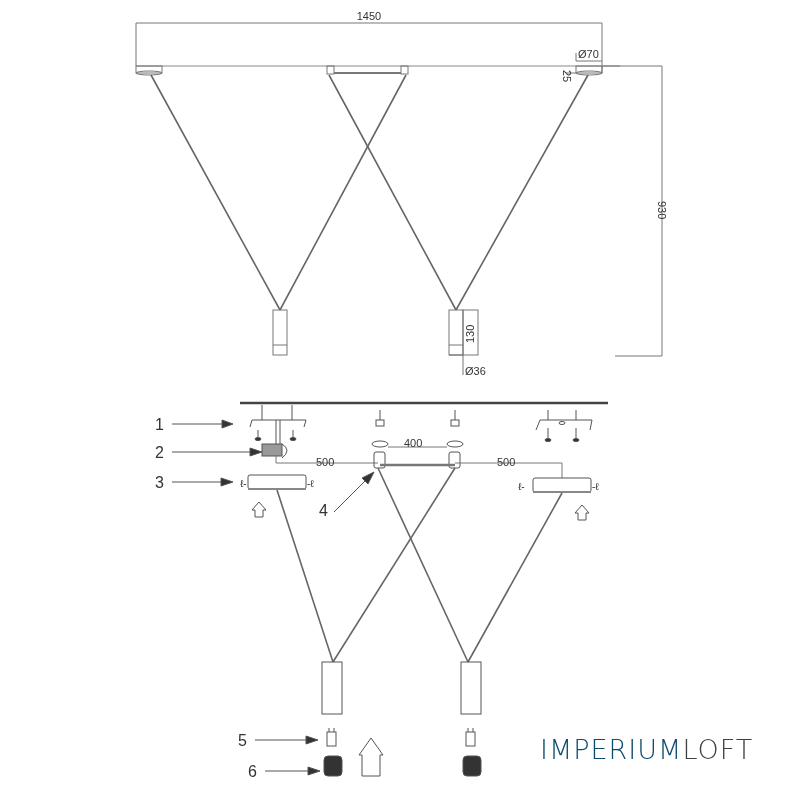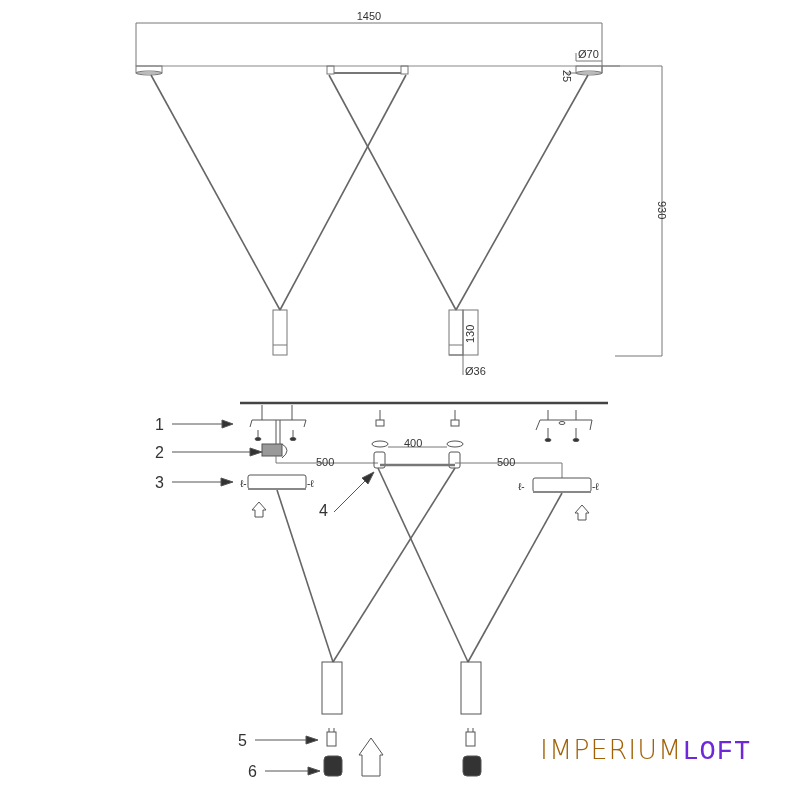--- a/index.html
+++ b/index.html
@@ -1,22 +1,22 @@
 <!DOCTYPE html>
 <html><head>
   <meta charset="utf-8">
   <style>
     html, body { margin: 0; padding: 0; background: #ffffff; }
     body { width: 800px; height: 800px; position: relative; overflow: hidden; font-family: "Liberation Sans", sans-serif; }
     svg { position: absolute; left: 0; top: 0; }
     .dim { font-family: "Liberation Sans", sans-serif; font-size: 11px; fill: #333; }
     .callout { font-family: "Liberation Sans", sans-serif; font-size: 16px; fill: #333; }
     .brand { position: absolute; left: 540px; top: 734px; font-family: "DejaVu Sans", sans-serif; font-size: 27px; letter-spacing: 1px; font-weight: 300; }
-    .brand .a { color: #a16207; }
-    .brand .b { color: #6d28d9; font-family: Liberation Mono, monospace; }
+    .brand .a { color: #0c4a6e; }
+    .brand .b { color: #404040; }
   </style>
 </head>
 <body>
 
 <svg width="800" height="800" viewBox="0 0 800 800">
 
   <g stroke="#777" fill="none" stroke-width="1">
 
     <line x1="136" y1="23" x2="602" y2="23"></line>
     <line x1="136" y1="23" x2="136" y2="66"></line>

